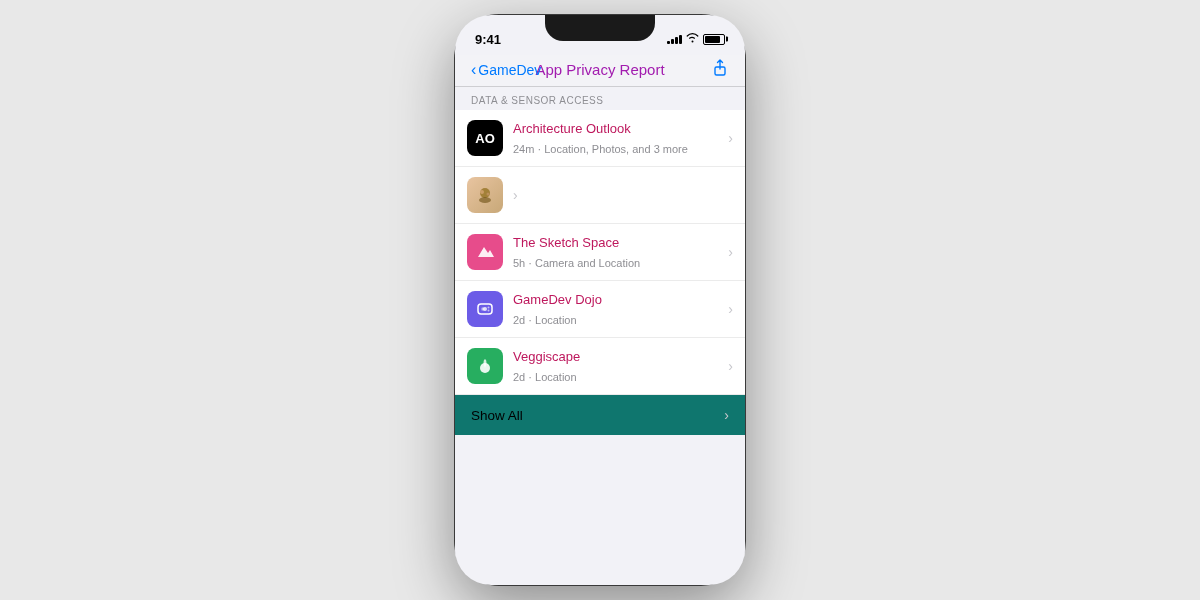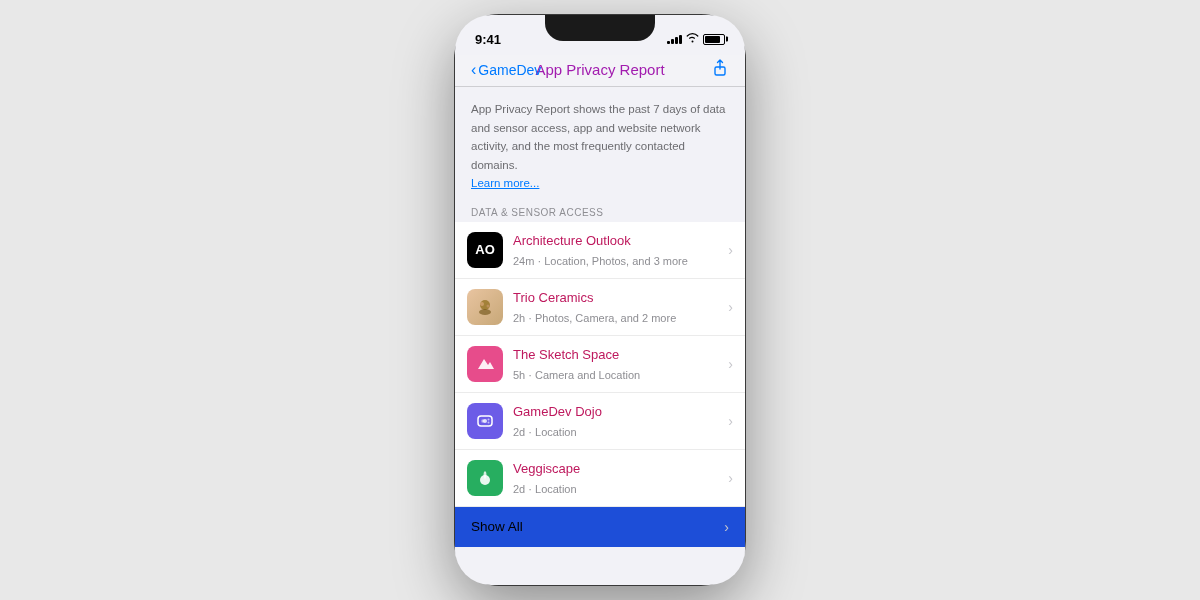--- a/index.html
+++ b/index.html
@@ -275,21 +275,21 @@
       font-size: 14px;
       font-weight: 300;
     }
 
     
     .show-all-row {
       display: flex;
       align-items: center;
       justify-content: space-between;
       padding: 12px 16px;
-      background: #1d4ed8;
+      background: #0f766e;
     }
 
     .show-all-text {
       font-size: 13.5px;
       color: #000;
     }
   </style>
 </head>
 <body>
 
@@ -330,24 +330,20 @@
           <rect x="4" y="8" width="10" height="8" rx="1.5" stroke="#007aff" stroke-width="1.4" fill="none"></rect>
           <path d="M9 1v9M6.5 3.5L9 1l2.5 2.5" stroke="#007aff" stroke-width="1.4" stroke-linecap="round" stroke-linejoin="round"></path>
         </svg>
       </div>
     </div>
 
     <div class="separator"></div>
 
     <div class="content">
 
-      <div class="description-section">
-        <span class="description-text">App Privacy Report shows the past 7 days of data and sensor access, app and website network activity, and the most frequently contacted domains.</span>
-        <a class="learn-more" href="#">Learn more...</a>
-      </div>
 
       <div class="section-header">DATA &amp; SENSOR ACCESS</div>
 
       <div class="list-container">
 
         <div class="list-item">
           <div class="app-icon app-icon-ao">
             <span class="app-icon-ao-inner">AO</span>
           </div>
           <div class="app-info">
@@ -358,24 +354,20 @@
         </div>
 
         <div class="list-item">
           <div class="app-icon app-icon-trio">
             <svg width="22" height="22" viewBox="0 0 22 22">
               <circle cx="11" cy="9" r="5" fill="#8B6914" opacity="0.7"></circle>
               <ellipse cx="11" cy="16" rx="6" ry="3" fill="#6B4F10" opacity="0.6"></ellipse>
               <circle cx="8" cy="8" r="2" fill="#D4A574" opacity="0.8"></circle>
               <circle cx="14" cy="10" r="1.5" fill="#C8956A" opacity="0.7"></circle>
             </svg>
-          </div>
-          <div class="app-info">
-            <div class="app-name">Trio Ceramics</div>
-            <div class="app-detail">2h · Photos, Camera, and 2 more</div>
           </div>
           <span class="chevron-right">›</span>
         </div>
 
         <div class="list-item">
           <div class="app-icon app-icon-sketch">
             <svg width="22" height="22" viewBox="0 0 22 22">
               <path d="M4 16L10 6l4 6 2-3 4 7H4z" fill="white" opacity="0.9"></path>
             </svg>
           </div>

